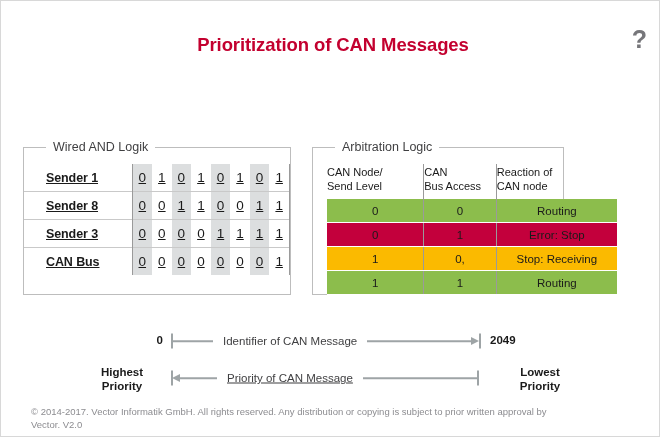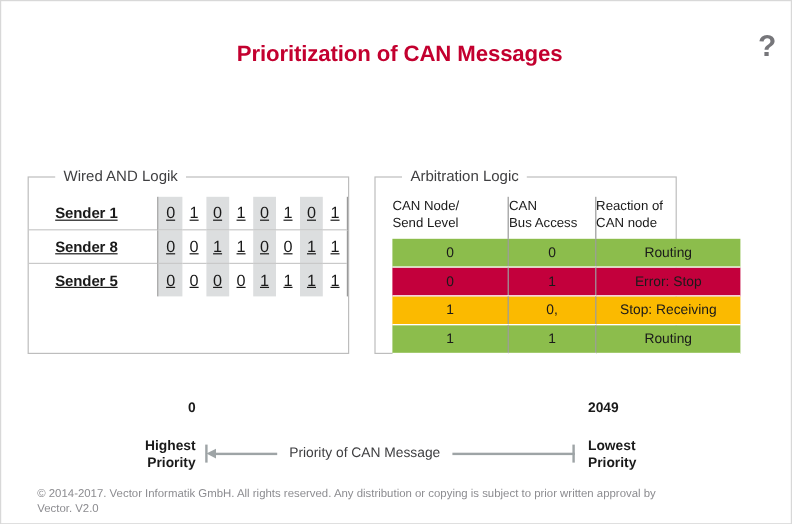--- a/index.html
+++ b/index.html
@@ -262,28 +262,39 @@
           <td class="bit shaded first">0</td>
           <td class="bit">0</td>
           <td class="bit shaded">1</td>
           <td class="bit">1</td>
           <td class="bit shaded">0</td>
           <td class="bit">0</td>
           <td class="bit shaded">1</td>
           <td class="bit last">1</td>
         </tr>
         <tr class="sep">
-          <td class="rowlabel">Sender 5</td>
+          <td class="rowlabel">Sender 3</td>
           <td class="bit shaded first">0</td>
           <td class="bit">0</td>
           <td class="bit shaded">0</td>
           <td class="bit">0</td>
           <td class="bit shaded">1</td>
           <td class="bit">1</td>
           <td class="bit shaded">1</td>
+          <td class="bit last">1</td>
+        </tr>
+        <tr class="sep">
+          <td class="rowlabel">CAN Bus</td>
+          <td class="bit shaded first">0</td>
+          <td class="bit">0</td>
+          <td class="bit shaded">0</td>
+          <td class="bit">0</td>
+          <td class="bit shaded">0</td>
+          <td class="bit">0</td>
+          <td class="bit shaded">0</td>
           <td class="bit last">1</td>
         </tr>
       </tbody>
     </table>
   </div>
 
   <div class="panel" id="panel-arb">
     <div class="panel-legend">Arbitration Logic</div>
     <table id="arb-table">
       <thead>
@@ -324,36 +335,43 @@
           <td class="r-green">Routing</td>
         </tr>
       </tbody>
     </table>
   </div>
 
   <div id="arrows">
 
     <div class="arrow-row" id="arrow-row-1">
       <div class="end-label end-left" style="left:100px; top:6px; width:62px;">0</div>
+      <div class="arrow-track">
+        <div class="cap-bar" style="left:0px;"></div>
+        <div class="arrow-line" style="left:0px; width:300px;"></div>
+        <div class="head head-right" style="left:300px;"></div>
+        <div class="cap-bar" style="left:308px;"></div>
+        <div class="arrow-caption" style="left:42px;">Identifier of CAN Message</div>
+      </div>
       <div class="end-label end-right" style="left:489px; top:6px; width:100px;">2049</div>
     </div>
 
     <div class="arrow-row" id="arrow-row-2">
-      <div class="end-label end-left" style="left:80px; top:8px; width:82px;">
+      <div class="end-label end-left" style="left:80px; top:8px; width:82px;text-align:center;">
         <span>Highest</span><br>
         <span>Priority</span>
       </div>
       <div class="arrow-track">
         <div class="cap-bar" style="left:0px;"></div>
         <div class="head head-left" style="left:1px;"></div>
         <div class="arrow-line" style="left:9px; width:299px;"></div>
         <div class="cap-bar" style="left:306px;"></div>
-        <div class="arrow-caption" style="left:60px;">Priority of CAN Message</div>
+        <div class="arrow-caption" style="left:46px;text-decoration:underline;">Priority of CAN Message</div>
       </div>
-      <div class="end-label end-right" style="left:489px; top:8px; width:100px;">
+      <div class="end-label end-right" style="left:489px; top:8px; width:100px;text-align:center;">
         <span>Lowest</span><br>
         <span>Priority</span>
       </div>
     </div>
 
   </div>
 
   <div id="footer">© 2014-2017. Vector Informatik GmbH. All rights reserved. Any distribution or copying is subject to prior written approval by Vector. V2.0</div>
 
 </div>

